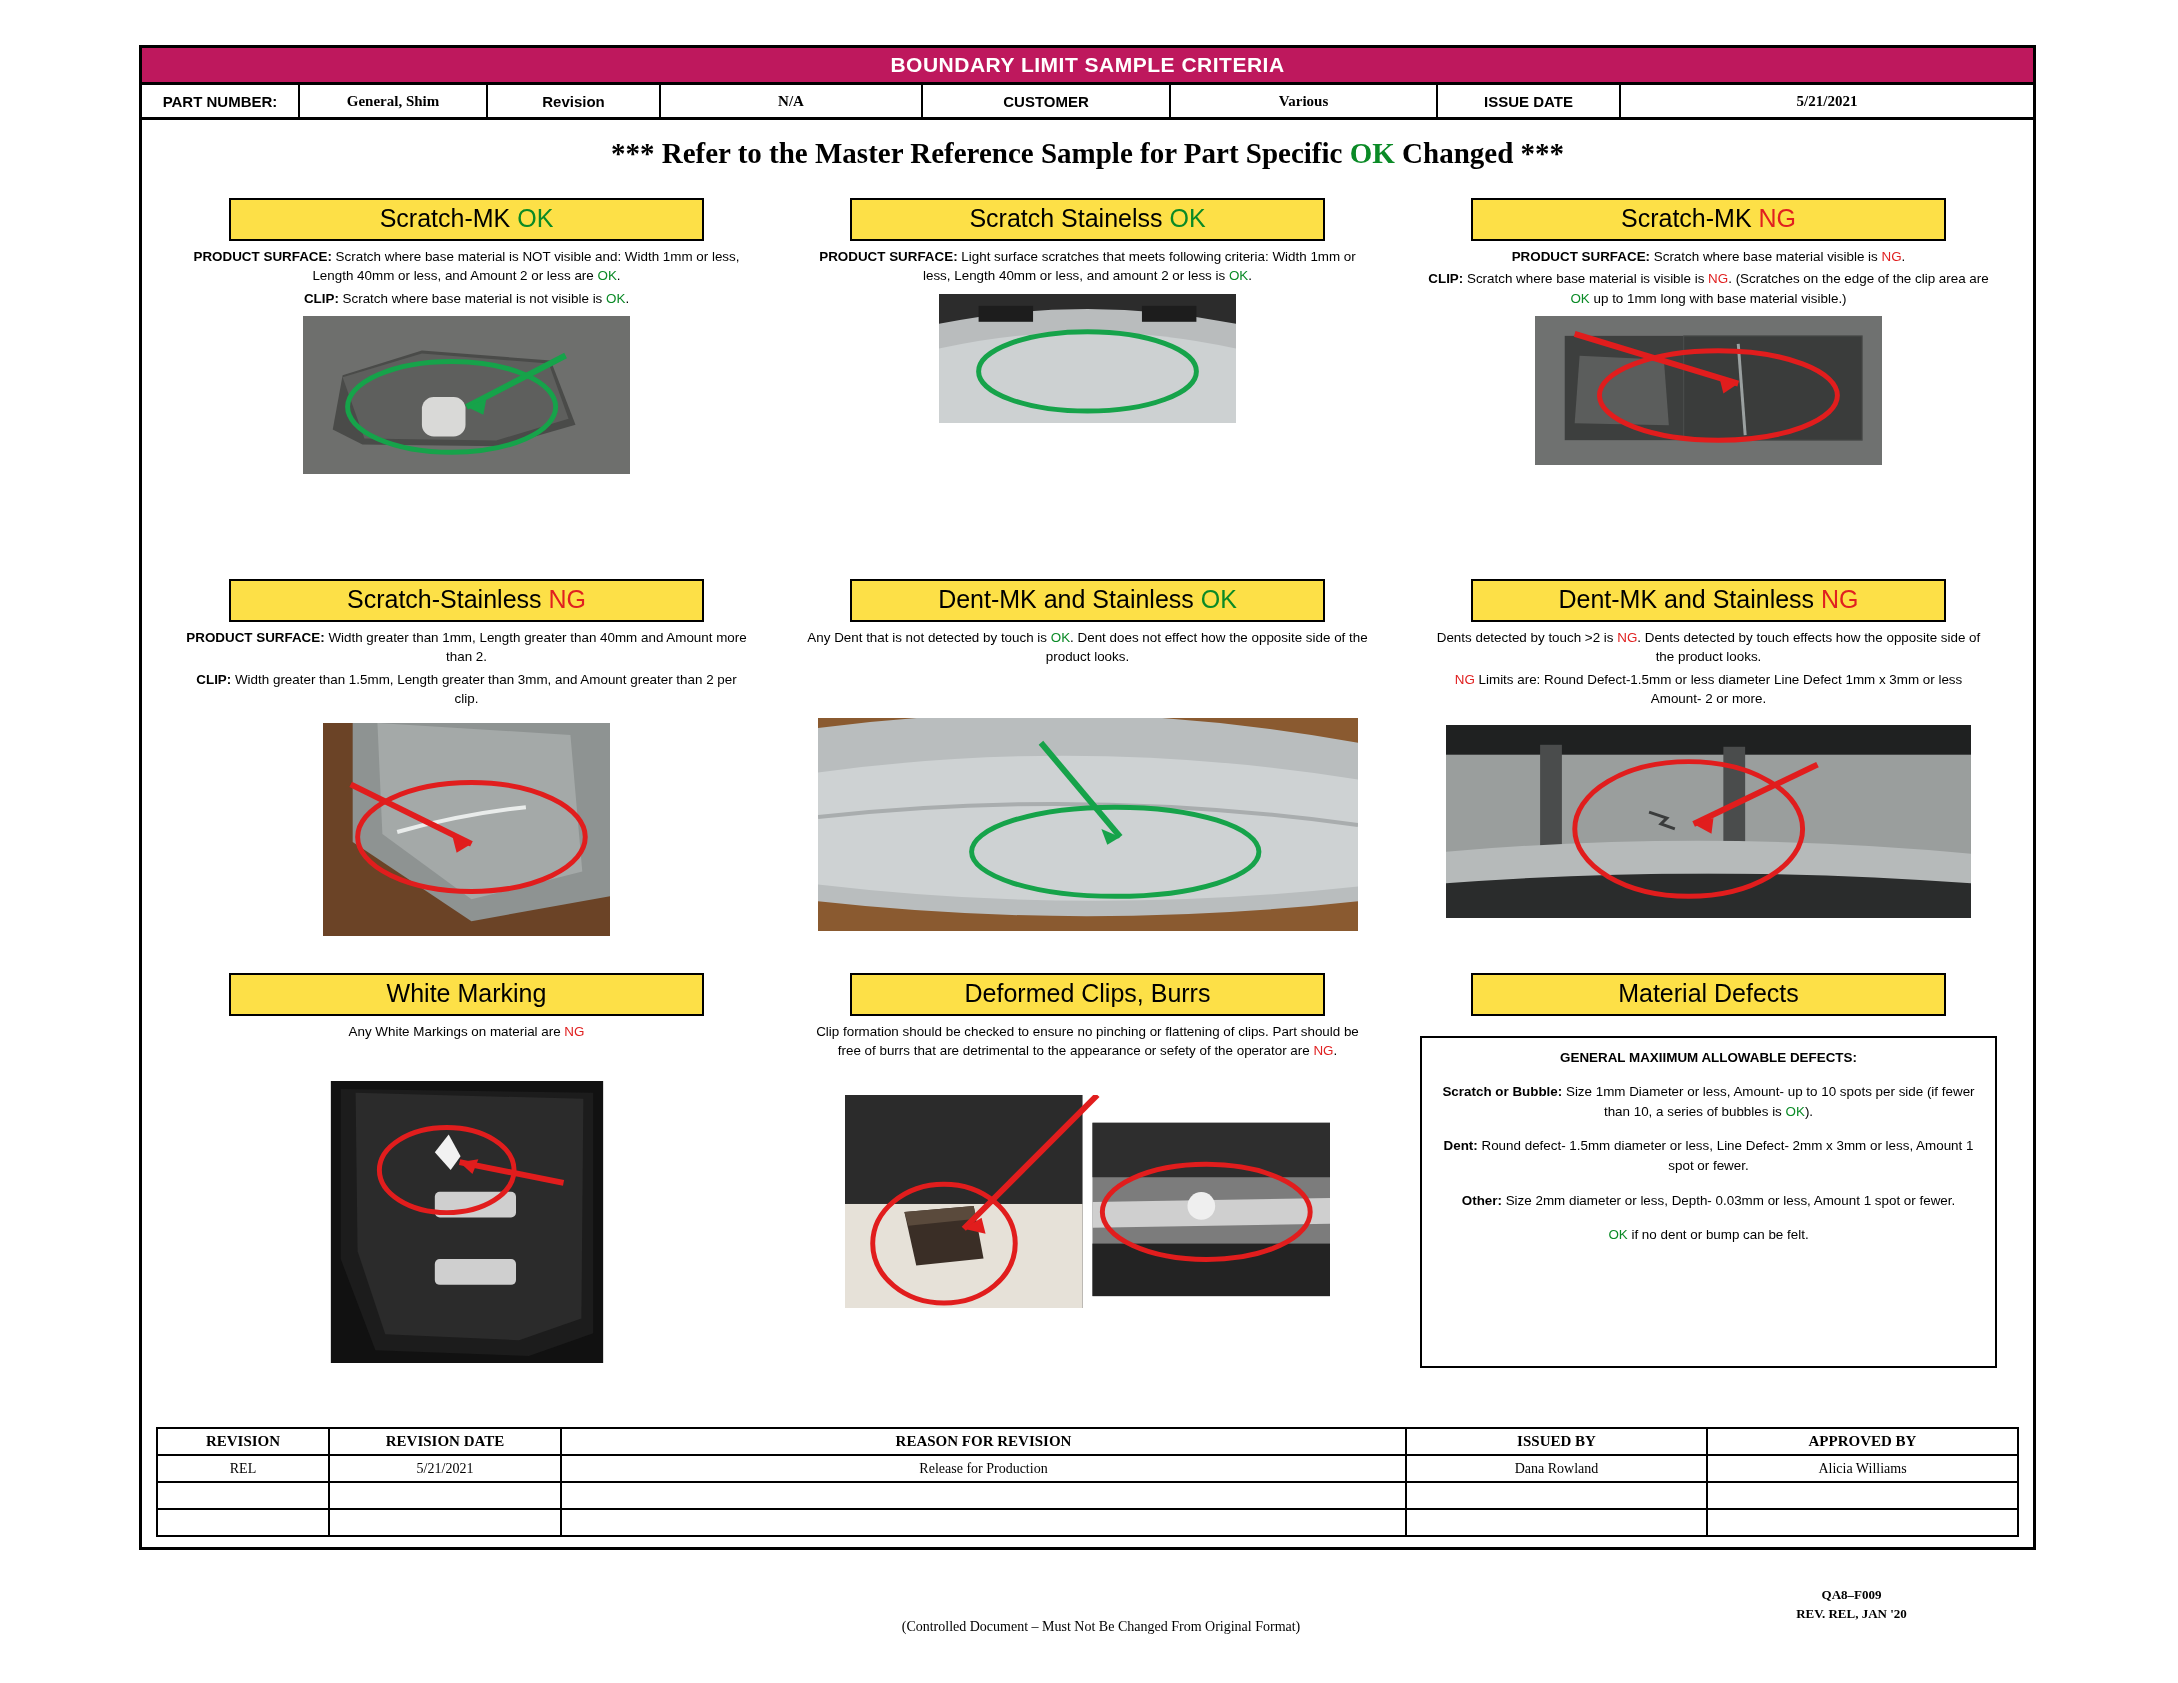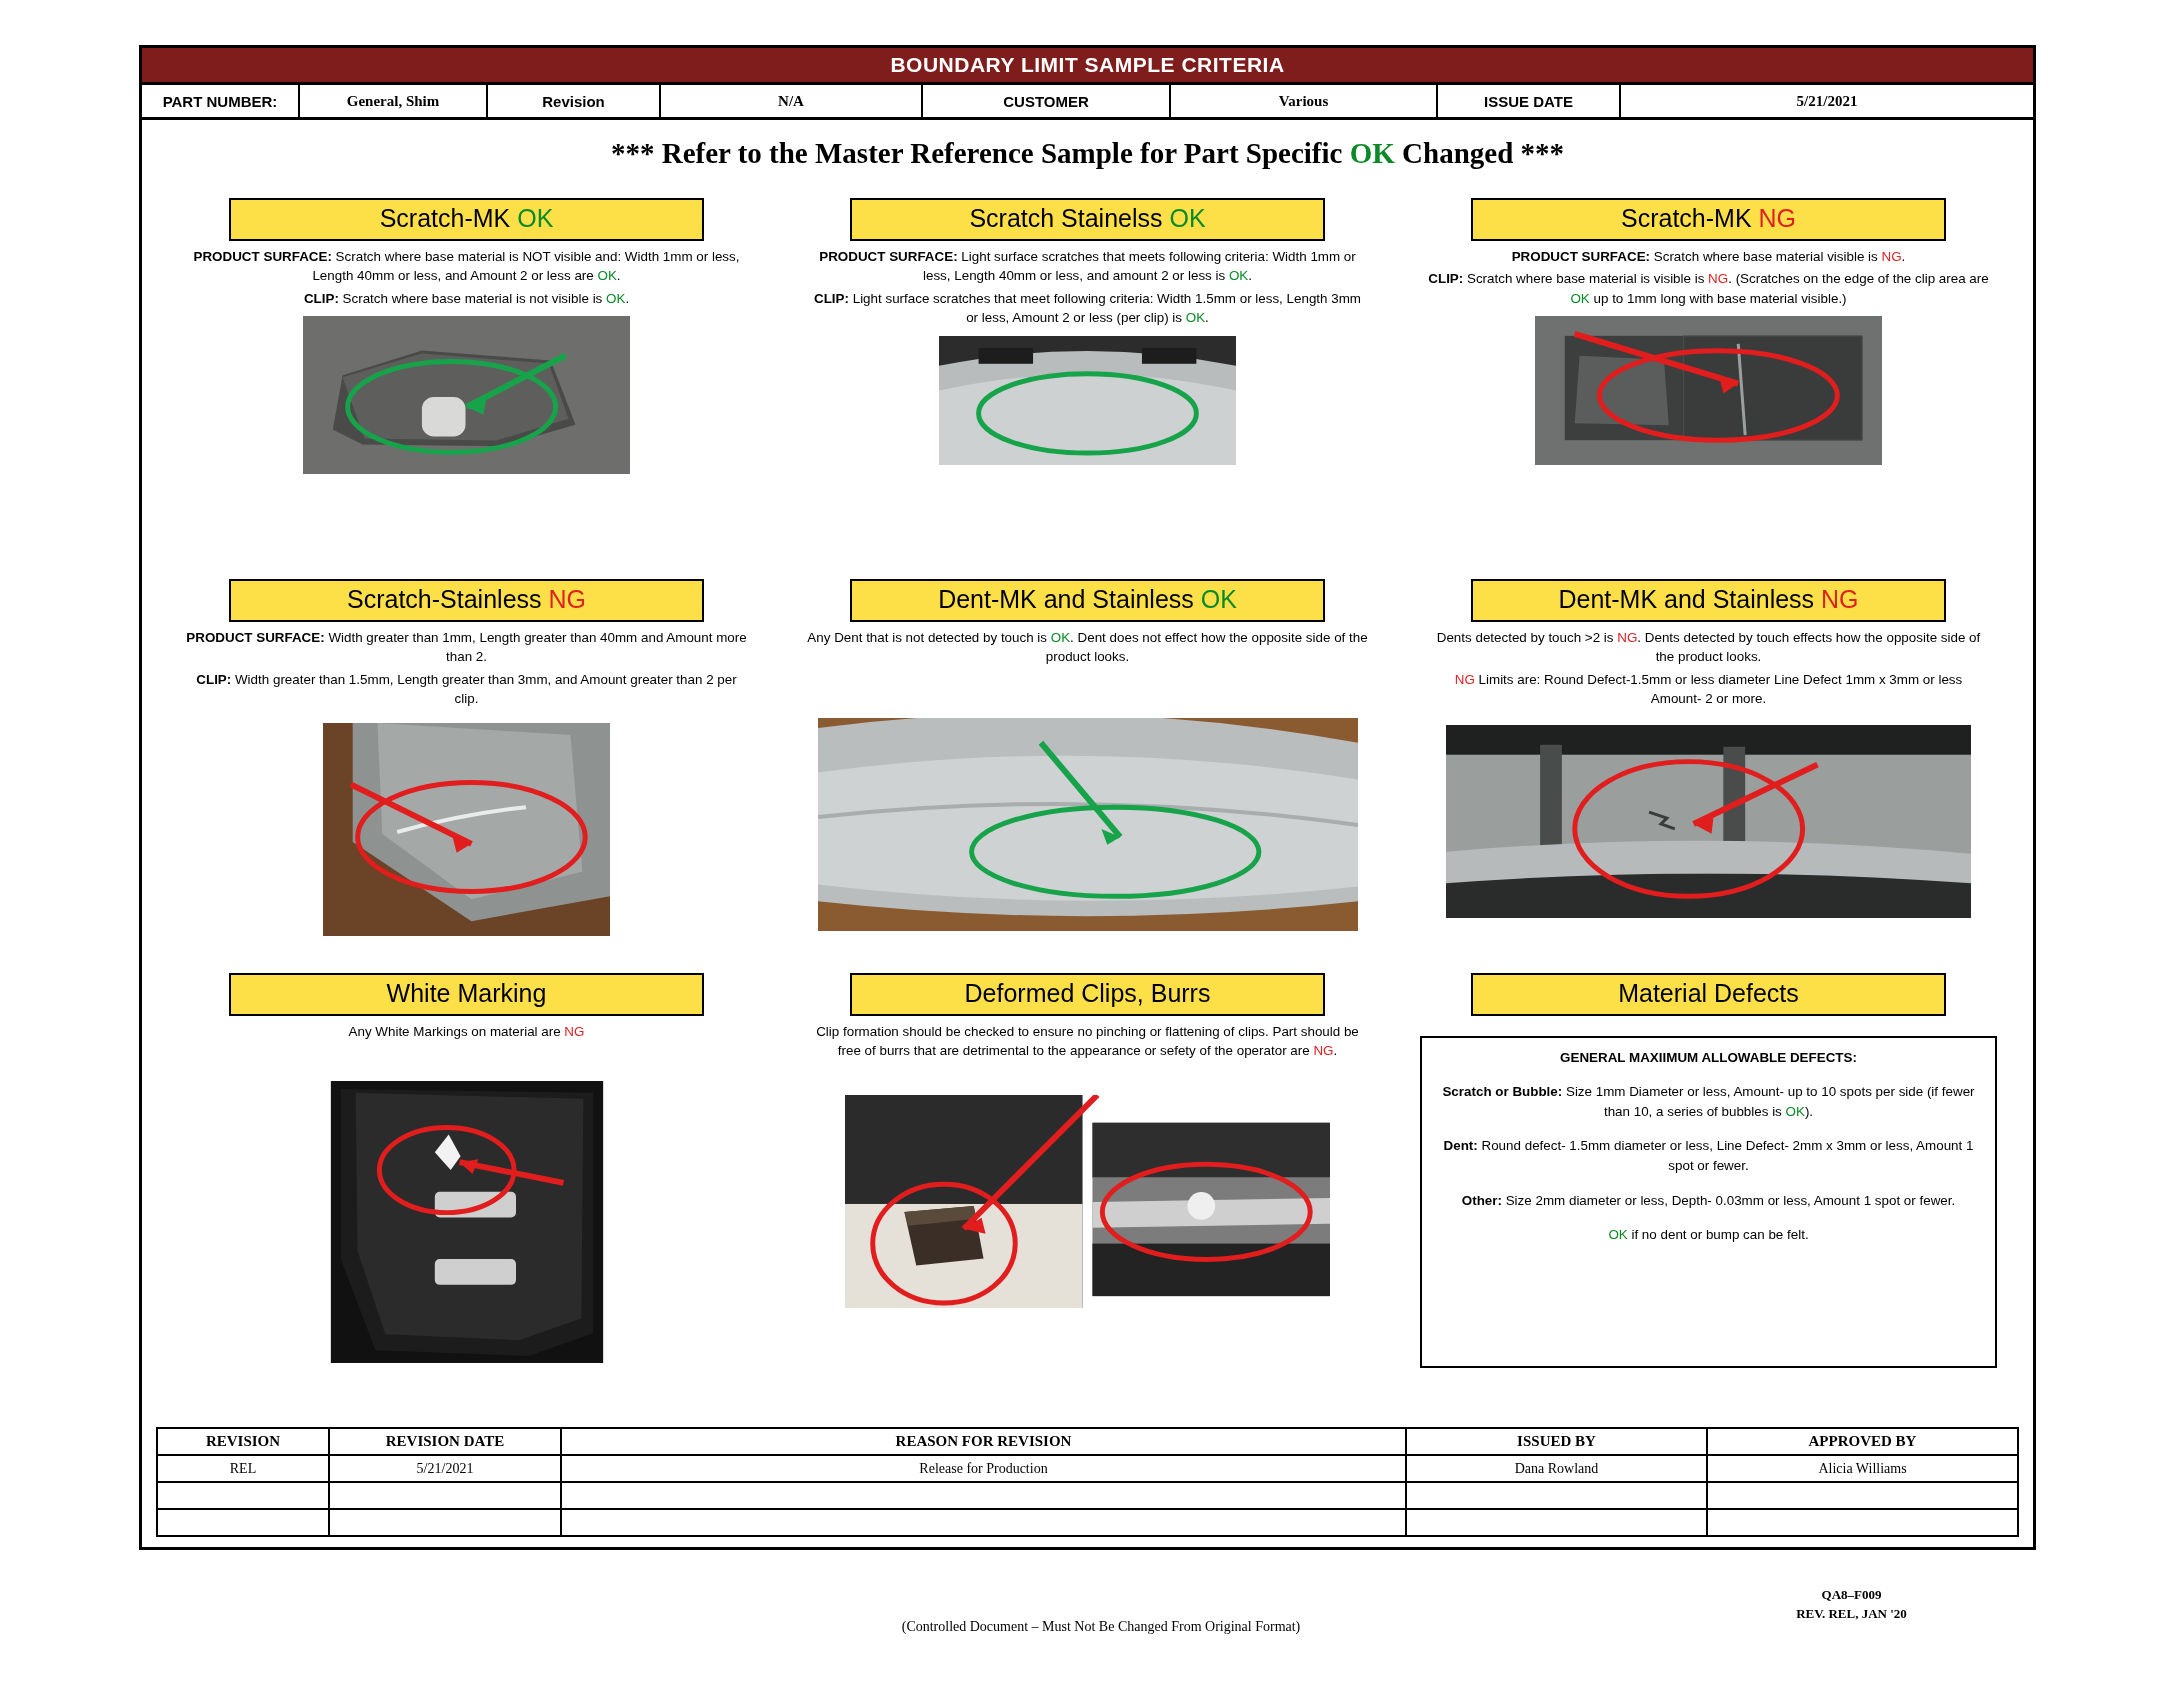--- a/index.html
+++ b/index.html
@@ -27,21 +27,21 @@
     top: 45px;
     width: 1897px;
     height: 1505px;
     border: 3px solid #000;
     box-sizing: border-box;
     background: #fff;
   }
   
   .titlebar {
     height: 34px;
-    background: #7f1d1d;
+    background: #be185d;
     color: #fff;
     font-weight: bold;
     font-size: 21px;
     letter-spacing: 0.5px;
     display: flex;
     align-items: center;
     justify-content: center;
     border-bottom: 3px solid #000;
   }
   
@@ -237,21 +237,20 @@
           </svg>
         </div>
       </div>
 
       <div class="panel">
         <div class="panel-title">
           <span>Scratch Stainelss </span><span class="ok-green">OK</span>
         </div>
         <div class="panel-body">
           <p><span class="bold">PRODUCT SURFACE:</span>  Light surface scratches  that meets following criteria:  Width 1mm or less, Length 40mm or less, and amount 2 or less is <span class="ok-green">OK</span>.</p>
-          <p><span class="bold">CLIP:</span>  Light surface scratches that meet following criteria:  Width 1.5mm or less, Length 3mm or less, Amount 2 or less (per clip) is <span class="ok-green">OK</span>.</p>
         </div>
         <div class="photo" style="width:297px;height:129px;">
           <svg class="ov" viewBox="0 0 300 130" preserveAspectRatio="none">
             <rect x="0" y="0" width="300" height="130" fill="#2c2c2c"></rect>
             <path d="M0 30 Q150 0 300 30 L300 130 L0 130 Z" fill="#b9bcbd"></path>
             <path d="M0 55 Q150 22 300 55 L300 130 L0 130 Z" fill="#cdd1d2"></path>
             <rect x="40" y="12" width="55" height="16" fill="#1d1d1d"></rect>
             <rect x="205" y="12" width="55" height="16" fill="#1d1d1d"></rect>
             <ellipse cx="150" cy="78" rx="110" ry="40" fill="none" stroke="#16a34a" stroke-width="5"></ellipse>
           </svg>

